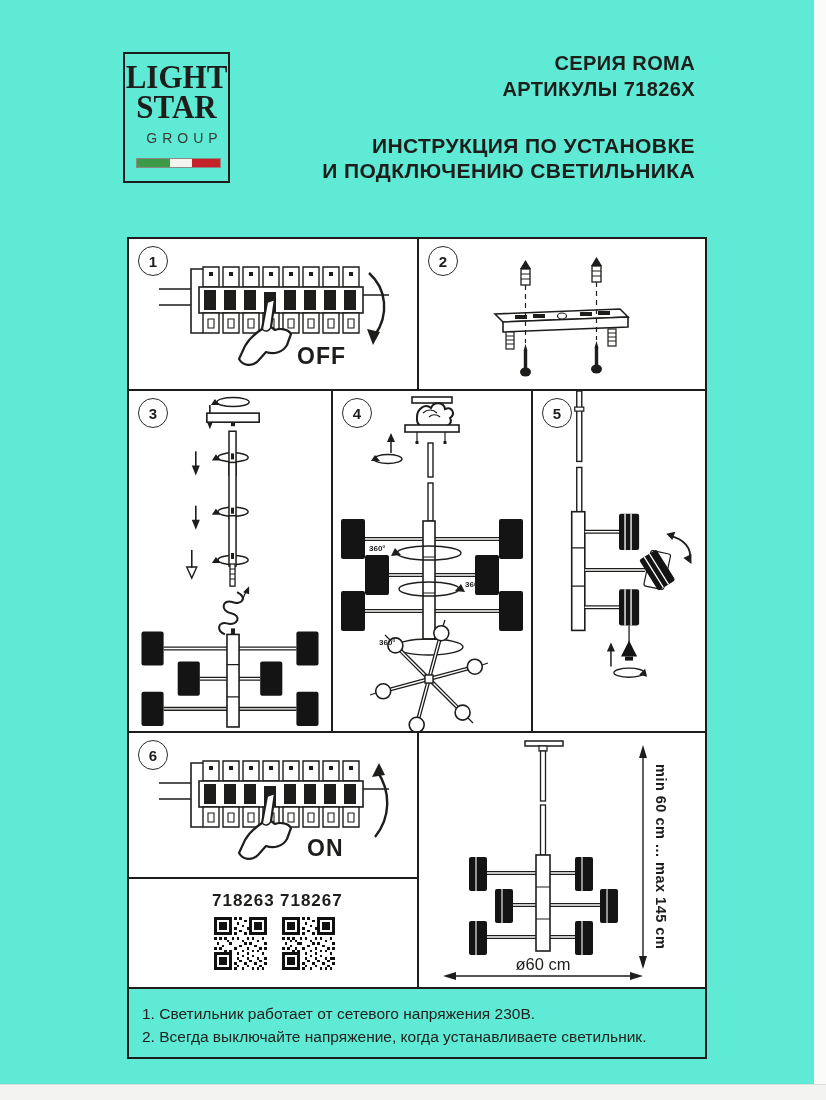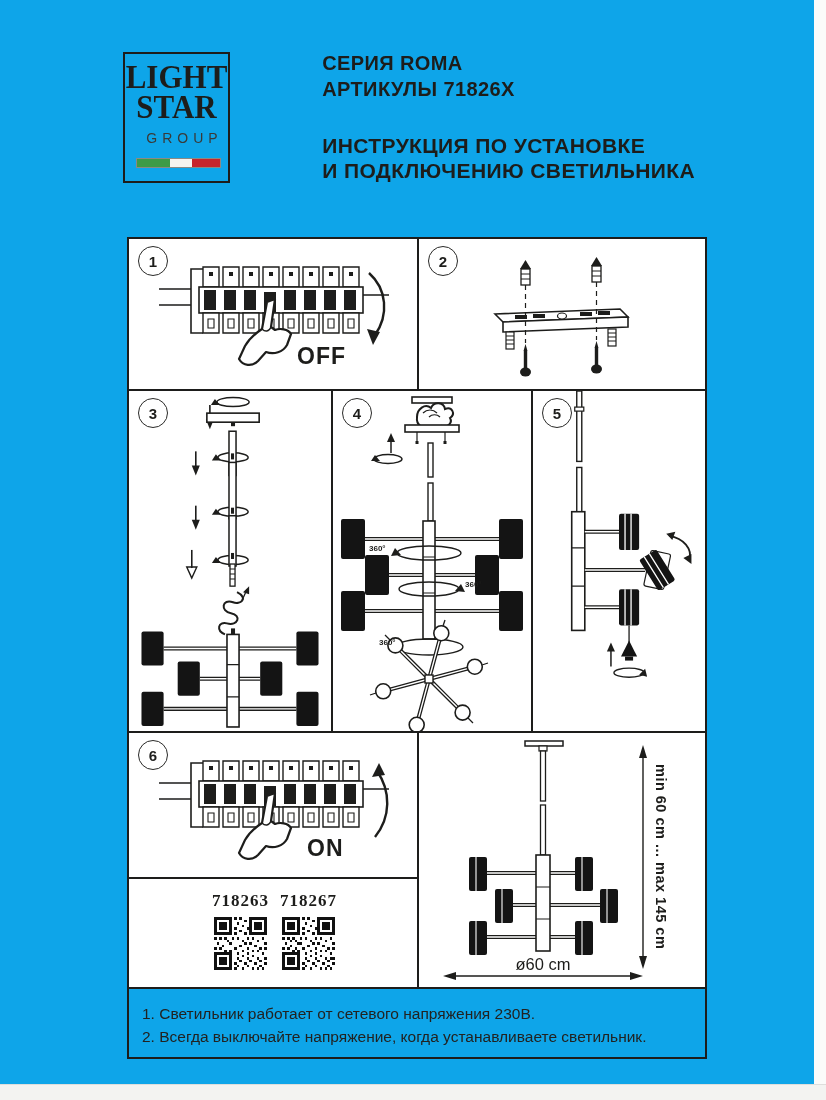--- a/index.html
+++ b/index.html
@@ -1,28 +1,28 @@
 <!DOCTYPE html>
 <html><head>
 <meta charset="utf-8">
 <style>
   html,body{margin:0;padding:0;background:#e8e8e6;}
-  .page{position:relative;width:826px;height:1100px;background:#0ea5e9;margin:0 auto;
+  .page{position:relative;width:826px;height:1100px;background:#5eead4;margin:0 auto;
         font-family:"Liberation Sans",sans-serif;color:#1d1d1b;overflow:hidden;}
   .abs{position:absolute;}
   
   .logo-box{position:absolute;left:123px;top:52px;width:107px;height:131px;border:2px solid #1d1d1b;
             box-sizing:border-box;text-align:center;}
   .logo-word{font-family:"Liberation Serif",serif;font-weight:700;font-size:31px;line-height:30px;
              letter-spacing:0px;transform:scaleY(1.12);color:#1d1d1b;}
   .logo-group{font-size:14px;letter-spacing:5px;color:#3a3a38;margin-top:8px;padding-left:16px;}
   .flag{position:absolute;left:11px;bottom:13px;width:83px;height:8px;border:1px solid #8a8a85;
         display:flex;box-sizing:content-box;}
   .flag>div{height:100%;}
-  .title-block{position:absolute;right:131px;top:50px;}
+  .title-block{position:absolute;right:131px;top:50px;text-align:right;}
   .title-line{font-weight:700;font-size:20px;line-height:26px;letter-spacing:0.4px;}
   .title-instr{font-weight:700;font-size:21px;line-height:25px;letter-spacing:0.4px;}
   .mt30{margin-top:31px;}
   
   .grid{position:absolute;left:127px;top:237px;width:580px;height:752px;border:2px solid #1d1d1b;
         box-sizing:border-box;}
   .panel{position:absolute;box-sizing:border-box;border-color:#1d1d1b;background:#fff;}
   .br{border-right:2px solid #1d1d1b;}
   .bb{border-bottom:2px solid #1d1d1b;}
   .panel svg.fill{position:absolute;left:0;top:0;width:100%;height:100%;}
@@ -328,21 +328,21 @@
       <span class="num">6</span>
       <svg class="fill" viewBox="0 0 288 144" preserveAspectRatio="xMidYMid meet">
         <use href="#breaker"></use>
         <path d="M246 104 C262 84 262 58 248 38" fill="none" stroke="#1d1d1b" stroke-width="2.4"></path>
         <polygon points="250,30 243,44 256,42" fill="#1d1d1b"></polygon>
         <use href="#hand"></use>
       </svg>
       <span class="switch-label" style="left:178px;top:102px;">ON</span>
     </div>
 
-    <div class="panel br" style="left:0;top:640px;width:290px;height:108px;font-family:Liberation Serif, serif;">
+    <div class="panel br" style="left:0;top:640px;width:290px;height:108px;">
       <span class="qr-label" style="left:83px;top:12px;width:56px;text-align:center;">718263</span>
       <span class="qr-label" style="left:151px;top:12px;width:56px;text-align:center;">718267</span>
       <svg class="abs" style="left:85px;top:38px;shape-rendering:crispEdges;" width="53" height="53" viewBox="-0.2 -0.2 21.4 21.4">
         <use href="#finder"></use>
           <use href="#finder" transform="translate(14,0)"></use>
           <use href="#finder" transform="translate(0,14)"></use>
         <use href="#qrm"></use>
       </svg>
       <svg class="abs" style="left:153px;top:38px;shape-rendering:crispEdges;" width="53" height="53" viewBox="-0.2 -0.2 21.4 21.4">
         <use href="#finder"></use>

